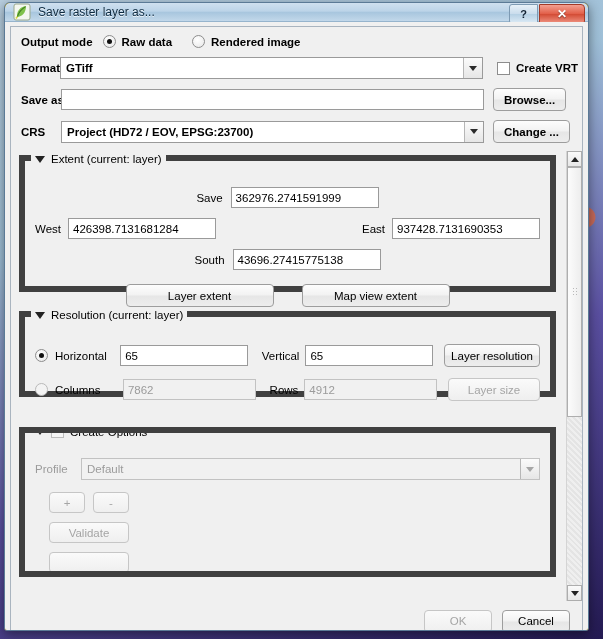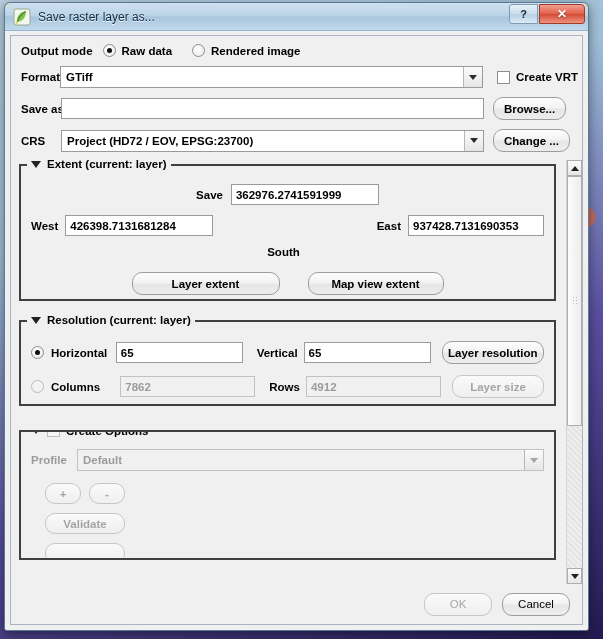--- a/index.html
+++ b/index.html
@@ -135,35 +135,34 @@
   .combo.disabled .cval { color: #9b9b9b; }
   .tri-down {
     width: 0; height: 0;
     border-left: 4px solid transparent; border-right: 4px solid transparent;
     border-top: 5px solid #2b2b2b;
   }
   .tri-down.dim { border-top-color: #a6a6a6; }
 
   .btn {
     height: 23px; min-width: 62px;
-    border: 1px solid #9d9d9d; border-radius: 10px;
+    border: 1px solid #9d9d9d; border-radius: 4px;
     background: linear-gradient(to bottom, #fdfdfd 0%, #f2f2f2 48%, #e6e6e6 52%, #ededed 100%);
     display: flex; align-items: center; justify-content: center;
     padding: 0 10px; white-space: nowrap; cursor: default;
   }
   .btn.disabled { color: #a5a5a5; border-color: #c6c6c6;
     background: linear-gradient(to bottom, #fafafa, #efefef); }
 
   .group {
-    border: 2px solid #404040;
+    border: 6px solid #404040;
     margin: 4px 10px 0 8px;
-    padding: 14px 10px 10px 10px;
+    padding: 22px 10px 10px 10px;
     position: relative;
     background: #f0f0f0;
-    font-weight: bold;
   }
   .group-title {
     position: absolute; top: -8px; left: 6px;
     background: #f0f0f0; padding: 0 4px;
     display: flex; align-items: center; gap: 6px;
     font-size: 11.5px;
   }
   .tri-collapse {
     width: 0; height: 0;
     border-left: 5px solid transparent; border-right: 5px solid transparent;
@@ -295,30 +294,31 @@
 
             <div style="display:flex;align-items:center;justify-content:center;margin-top:4px">
               <span class="lbl" style="margin-right:8px">Save</span>
               <div class="field" style="width:148px">362976.2741591999</div>
             </div>
 
             <div style="display:flex;align-items:center;margin-top:10px">
               <span class="lbl" style="margin-right:7px">West</span>
               <div class="field" style="width:148px">426398.7131681284</div>
               <span class="lbl" style="margin-left:auto;margin-right:7px">East</span>
-              <div class="field" style="width:136px">937428.7131690353</div>
+              <div class="field" style="width:148px">937428.7131690353</div>
             </div>
 
             <div style="display:flex;align-items:center;justify-content:center;margin-top:10px">
               <span class="lbl" style="margin-right:8px">South</span>
+              <div class="field" style="width:148px">43696.27415775138</div>
             </div>
 
             <div style="display:flex;justify-content:center;gap:28px;margin-top:14px">
               <div class="btn" style="width:148px">Layer extent</div>
-              <div class="btn" style="width:136px">Map view extent</div>
+              <div class="btn" style="width:148px">Map view extent</div>
             </div>
           </div>
 
           <div class="group" style="margin-top:19px;height:86px">
             <div class="group-title">
               <i class="tri-collapse"></i>
               <span>Resolution (current: layer)</span>
             </div>
 
             <div style="display:flex;align-items:center;margin-top:5px">
@@ -333,21 +333,21 @@
             <div style="display:flex;align-items:center;margin-top:11px">
               <span class="radio disabled"></span>
               <span class="lbl" style="margin-left:7px;width:72px">Columns</span>
               <div class="field disabled" style="width:140px">7862</div>
               <span class="lbl" style="margin-left:14px;margin-right:6px">Rows</span>
               <div class="field disabled" style="width:140px">4912</div>
               <div class="btn disabled" style="margin-left:11px;min-width:92px">Layer size</div>
             </div>
           </div>
 
-          <div class="group" style="margin-top:24px;height:130px;overflow:hidden">
+          <div class="group" style="margin-top:30px;height:150px;overflow:hidden">
             <div class="group-title">
               <i class="tri-collapse"></i>
               <span class="checkbox disabled"></span>
               <span>Create Options</span>
             </div>
 
             <div style="display:flex;align-items:center;margin-top:3px">
               <span class="lbl" style="width:46px;color:#9b9b9b">Profile</span>
               <div class="combo disabled" style="flex:1">
                 <span class="cval">Default</span>

